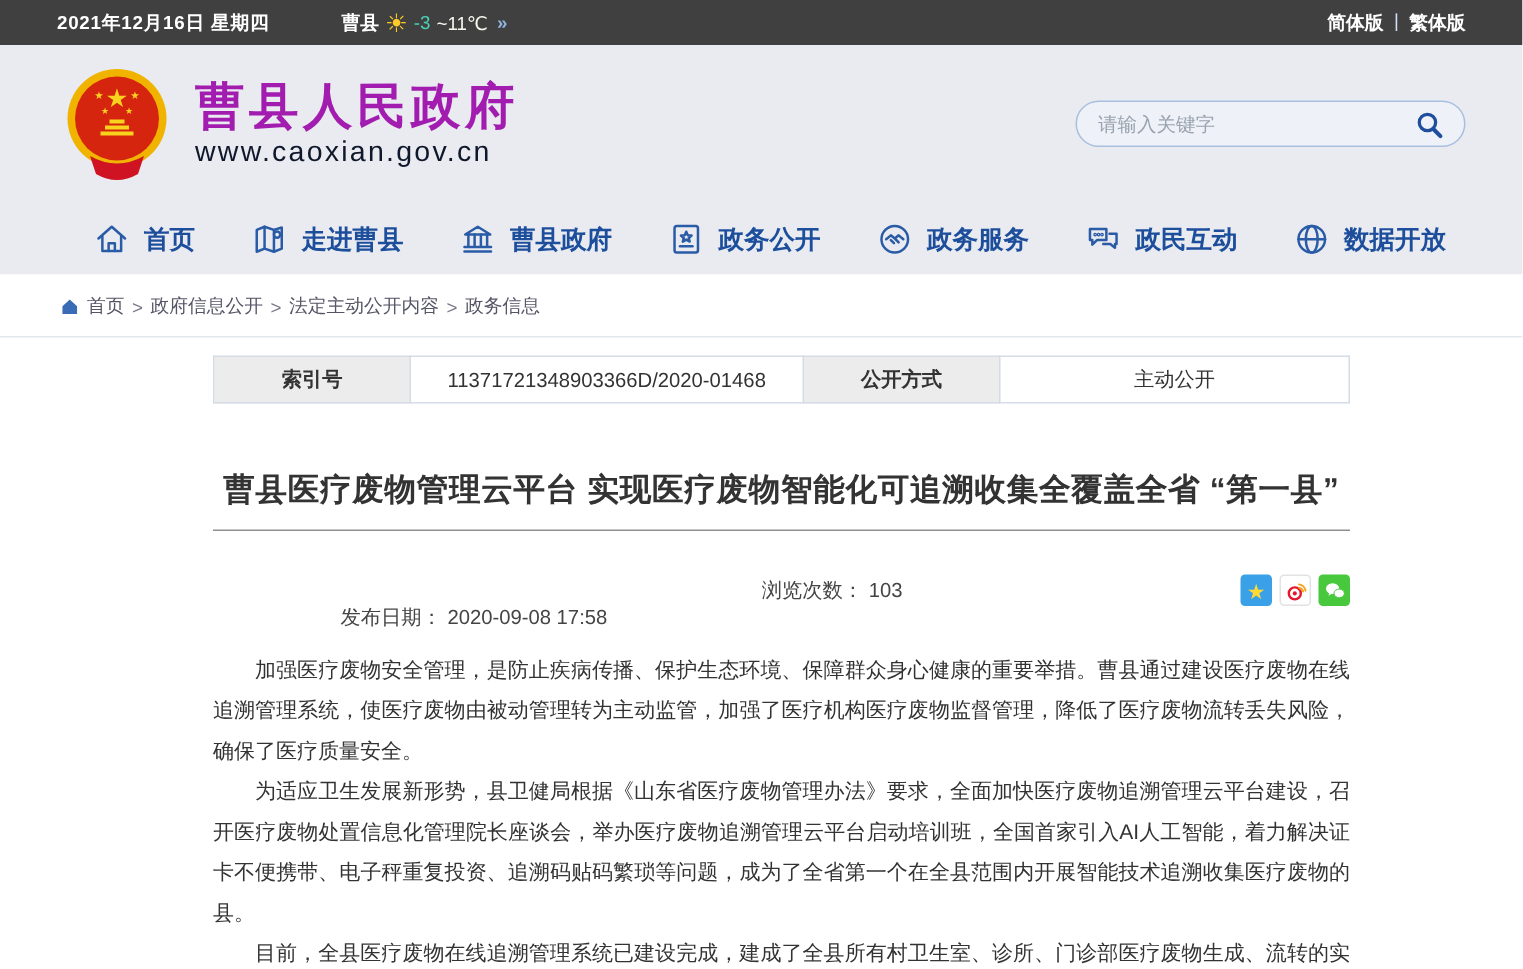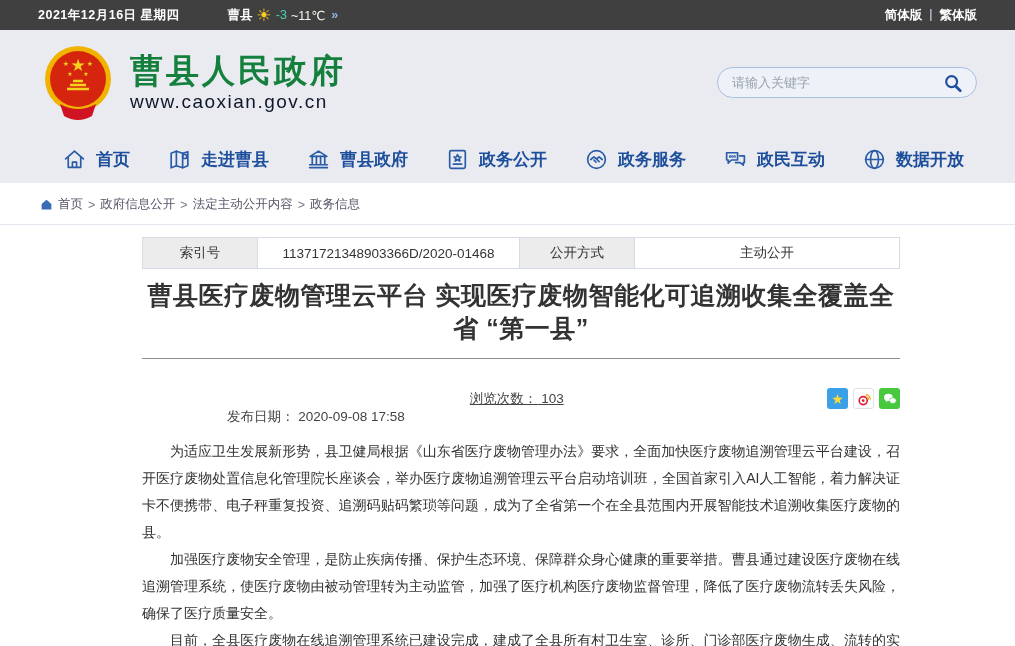--- a/index.html
+++ b/index.html
@@ -19,21 +19,21 @@
   .temp-high { color:#f7f7ef; }
   .w-more { color:#8fb4e0; font-weight:bold; margin-left:2px; }
   .topbar-right { margin-left:auto; display:flex; gap:7px; font-weight:bold; }
   .topbar-right .divider { color:#cfe0f2; font-weight:normal; }
   .lang { cursor:pointer; }
   
   .masthead { background:#e9ebf0; }
   .header { height:105px; display:flex; align-items:center; padding:0 38px 0 40px; }
   .emblem { width:76px; height:82px; flex:0 0 auto; }
   .brand { margin-left:14px; }
-  .site-name { font-size:33px; font-weight:bold; color:#15803d; letter-spacing:3px; line-height:1.15; }
+  .site-name { font-size:33px; font-weight:bold; color:#a21caf; letter-spacing:3px; line-height:1.15; }
   .site-url { font-size:19px; color:#0f172a; letter-spacing:1.5px; margin-top:2px; }
   .search-box { margin-left:auto; width:260px; height:31px; border:1px solid #a9bfe0;
                 border-radius:16px; background:#eef1f7; display:flex; align-items:center;
                 padding:0 12px; }
   .search-box input { flex:1; border:none; outline:none; background:transparent;
                       font-size:13px; color:#333; font-family:inherit; }
   .search-box input::placeholder { color:#9aa3af; }
   .search-btn { width:22px; height:22px; cursor:pointer; display:flex; align-items:center; justify-content:center; }
   
   .nav { height:48px; display:flex; align-items:center; padding:0 20px 0 62px; }
@@ -42,28 +42,28 @@
   .nav-item svg { stroke:#2a5ba6; fill:none; stroke-width:1.6; stroke-linecap:round; stroke-linejoin:round; }
   
   .breadcrumb { background:#fff; border-bottom:1px solid #e3e7ee; padding:13px 0 11px 40px;
                 display:flex; align-items:center; gap:5px; font-size:12.5px; color:#556; }
   .crumb { cursor:pointer; }
   .crumb-sep { color:#778; }
   
   .content { width:758px; margin-left:142px; }
   table.info { width:100%; border-collapse:collapse; margin-top:12px; font-size:13.5px; }
   table.info td { border:1px solid #d6dce6; height:31px; text-align:center; padding:2px 6px; }
-  td.ilabel { background:#ececec; font-weight:normal; width:115px; color:#333; }
+  td.ilabel { background:#ececec; font-weight:bold; width:131px; color:#333; }
   td.ivalue { background:#fff; color:#333; }
-  .article-title { text-align:center; font-size:25px; font-weight:bold; color:#333;
-                   margin:10px 0 0; letter-spacing:.5px; }
+  .article-title { text-align:center; font-size:21px; font-weight:bold; color:#333;
+                   margin:43px 0 0; letter-spacing:.5px; }
   .title-divider { border:none; border-top:1px solid #8f8f8f; margin:13px 0 0; }
   .meta-row { display:flex; align-items:center; font-size:13.5px; color:#444; margin:12px 0 12px; }
   .meta-publish { margin-left:85px;margin-top:37px; }
-  .meta-views { margin-left:65px;text-decoration:underline; }
+  .meta-views { margin-left:103px; }
   .share { margin-left:auto; display:flex; gap:5px; align-items:center; }
   .share-icon { width:21px; height:21px; border-radius:3px; display:flex; align-items:center;
                 justify-content:center; cursor:pointer; }
   .qzone { background:#3aa1e8; color:#ffd934; font-size:14px; line-height:1; }
   .weibo { background:#fff; border:1px solid #e2e2e2; }
   .wechat { background:#47c83d; }
   .article-body { margin-top:6px; }
   .article-body p { margin:0; text-indent:2em; font-size:14px; line-height:27px;
                     text-align:justify; color:#333; }
 </style>
@@ -227,18 +227,18 @@
         <svg width="16" height="16" viewBox="0 0 20 20">
           <ellipse cx="8" cy="8" rx="5.5" ry="4.5" fill="#fff"></ellipse>
           <path d="M5.5 11.5 L4.5 14 L7.5 12.3 Z" fill="#fff"></path>
           <ellipse cx="13.5" cy="12" rx="4.3" ry="3.6" fill="#fff" stroke="#47c83d" stroke-width="0.8"></ellipse>
         </svg>
       </span>
     </span>
   </div>
 
   <div class="article-body">
+    <p>加强医疗废物安全管理，是防止疾病传播、保护生态环境、保障群众身心健康的重要举措。曹县通过建设医疗废物在线追溯管理系统，使医疗废物由被动管理转为主动监管，加强了医疗机构医疗废物监督管理，降低了医疗废物流转丢失风险，确保了医疗质量安全。</p>
     <p>为适应卫生发展新形势，县卫健局根据《山东省医疗废物管理办法》要求，全面加快医疗废物追溯管理云平台建设，召开医疗废物处置信息化管理院长座谈会，举办医疗废物追溯管理云平台启动培训班，全国首家引入AI人工智能，着力解决证卡不便携带、电子秤重复投资、追溯码贴码繁琐等问题，成为了全省第一个在全县范围内开展智能技术追溯收集医疗废物的县。</p>
-    <p>加强医疗废物安全管理，是防止疾病传播、保护生态环境、保障群众身心健康的重要举措。曹县通过建设医疗废物在线追溯管理系统，使医疗废物由被动管理转为主动监管，加强了医疗机构医疗废物监督管理，降低了医疗废物流转丢失风险，确保了医疗质量安全。</p>
     <p>目前，全县医疗废物在线追溯管理系统已建设完成，建成了全县所有村卫生室、诊所、门诊部医疗废物生成、流转的实时信息采集监控全覆盖，达到了医疗废物院内收集的可追溯性、扩展性和透明性，实现了"信息化、智能化、科学化"规范管理：信息化：将原来手工登记，人工医废交接，提升到系统化、无纸化办公，系统实现智能提醒、逾期预警、电子交接单、全过程监控、追溯，提高了工作效率。智能化：引入全国首家AI人工智能技术，机构在医废贮存、收集、追溯时，可实现刷脸医废收集、电子秤重量数字识别等智能化操作，手写追溯码识别，节约了服务成本。科学化：医疗废物本身具有传染性，建设全县医疗废物在线追溯管理系统，避免了直接接触，防止了医废感染风险。</p>
   </div>
 
 </div>
 
 </body></html>

